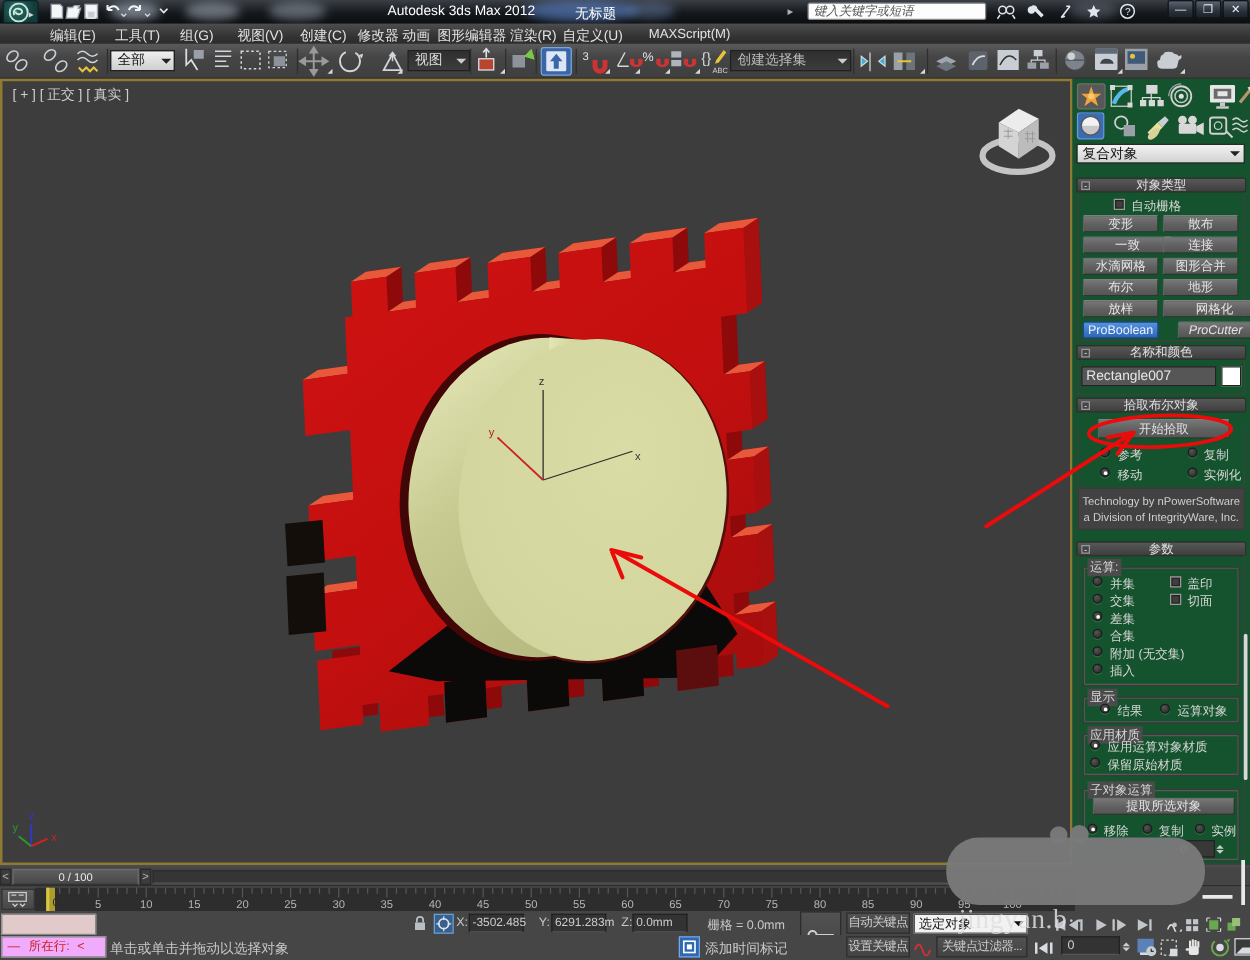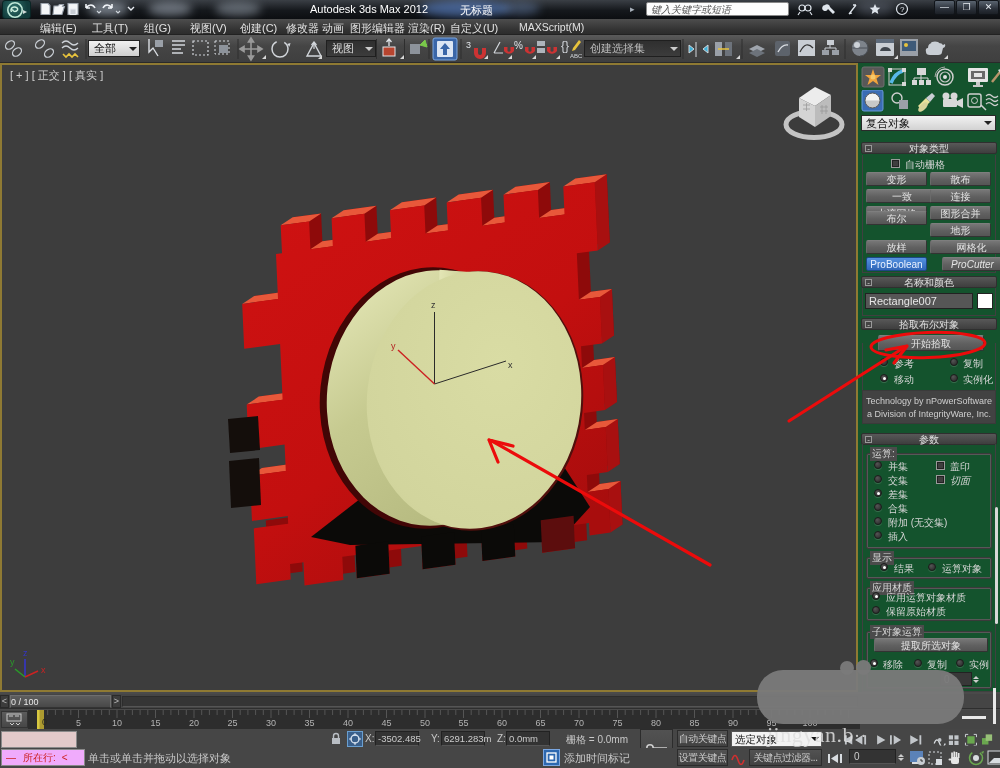--- a/index.html
+++ b/index.html
@@ -449,21 +449,21 @@
  <div class="rollhead" style="position:absolute;left:3px;top:79px;width:136px;margin:0;"><span class="minus">-</span>对象类型</div>
  <div class="abs" style="left:4px;top:92px;width:134px;height:118px;border:1px solid #404040;border-top:none;"></div>
  <div class="chk" style="left:33px;top:96px;"></div>
       <div class="plbl" style="left:47px;top:95px;">自动栅格</div>
  <div class="cbtn" style="left:8px;top:109px;width:61px;">变形</div>
       <div class="cbtn" style="left:72px;top:109px;width:61px;">散布</div>
  <div class="cbtn" style="left:8px;top:126px;width:72px;">一致</div>
       <div class="cbtn" style="left:72px;top:126px;width:61px;">连接</div>
  <div class="cbtn" style="left:8px;top:143px;width:61px;">水滴网格</div>
       <div class="cbtn" style="left:72px;top:143px;width:61px;">图形合并</div>
- <div class="cbtn" style="left:8px;top:148px;width:61px;">布尔</div>
+ <div class="cbtn" style="left:8px;top:160px;width:61px;">布尔</div>
       <div class="cbtn" style="left:72px;top:160px;width:61px;">地形</div>
  <div class="cbtn" style="left:8px;top:177px;width:61px;">放样</div>
       <div class="cbtn" style="left:72px;top:177px;width:83px;">网格化</div>
  <div class="cbtn" style="left:8px;top:194px;width:61px;background:linear-gradient(#5592e0,#2f66b8);border-color:#1d4784;color:#eaf2ff;">ProBoolean</div>
       <div class="cbtn" style="left:84px;top:194px;width:61px;font-style:italic;">ProCutter</div>
 
  <div class="rollhead" style="position:absolute;left:3px;top:213px;width:136px;margin:0;"><span class="minus">-</span>名称和颜色</div>
  <div class="abs" style="left:4px;top:225px;width:134px;height:28px;border:1px solid #404040;border-top:none;"></div>
  <div class="abs" style="left:7px;top:230px;width:108px;height:16px;background:#565656;border:1px solid #222;color:#e6e6e6;font-size:11px;line-height:15px;padding-left:3px;">Rectangle007</div>
  <div class="abs" style="left:119px;top:230px;width:16px;height:16px;background:#fff;border:1px solid #222;"></div>
@@ -486,21 +486,21 @@
  <div class="abs" style="left:4px;top:381px;width:134px;height:248px;border:1px solid #404040;border-top:none;"></div>
  <div class="group" style="left:8px;top:390px;width:126px;height:96px;"></div>
  <div class="plbl" style="left:12px;top:384px;background:#4b4b4b;padding:0 2px;">运算:</div>
  <div class="radio" style="left:16px;top:398px;"></div>
       <div class="plbl" style="left:30px;top:397px;">并集</div>
  <div class="chk" style="left:78px;top:398px;"></div>
       <div class="plbl" style="left:92px;top:397px;">盖印</div>
  <div class="radio" style="left:16px;top:412px;"></div>
       <div class="plbl" style="left:30px;top:411px;">交集</div>
  <div class="chk" style="left:78px;top:412px;"></div>
-      <div class="plbl" style="left:92px;top:411px;font-style:italic;">切面</div>
+      <div class="plbl" style="left:92px;top:411px;">切面</div>
  <div class="radio on" style="left:16px;top:426px;"></div>
       <div class="plbl" style="left:30px;top:425px;">差集</div>
  <div class="radio" style="left:16px;top:440px;"></div>
       <div class="plbl" style="left:30px;top:439px;">合集</div>
  <div class="radio" style="left:16px;top:454px;"></div>
       <div class="plbl" style="left:30px;top:453px;">附加 (无交集)</div>
  <div class="radio" style="left:16px;top:468px;"></div>
       <div class="plbl" style="left:30px;top:467px;">插入</div>
  <div class="group" style="left:8px;top:494px;width:126px;height:22px;"></div>
  <div class="plbl" style="left:12px;top:488px;background:#4b4b4b;padding:0 2px;">显示</div>
@@ -527,21 +527,21 @@
  <div class="abs" style="left:114px;top:609px;width:9px;height:14px;">
    <span style="position:absolute;left:1px;top:1px;width:0;height:0;border:3.5px solid transparent;border-bottom-color:#ccc;"></span>
    <span style="position:absolute;left:1px;top:8px;width:0;height:0;border:3.5px solid transparent;border-top-color:#ccc;"></span>
  </div>
 
  <div class="abs" style="left:137px;top:444px;width:3px;height:117px;background:#d8d8d8;border-radius:2px;"></div>
 </div>
 
 <div id="timeslider">
  <div class="abs" style="left:0;top:1px;width:9px;height:13px;background:#3c3c3c;border:1px solid #2a2a2a;color:#bbb;font-size:9px;line-height:11px;text-align:center;">&lt;</div>
- <div class="abs" style="left:10px;top:1px;width:101px;height:13px;background:linear-gradient(#5e5e5e,#484848);border:1px solid #6e6e6e;border-bottom-color:#333;color:#e8e8e8;font-size:9px;line-height:12px;">0 / 100</div>
+ <div class="abs" style="left:10px;top:1px;width:101px;height:13px;background:linear-gradient(#5e5e5e,#484848);border:1px solid #6e6e6e;border-bottom-color:#333;color:#e8e8e8;font-size:9px;line-height:12px;text-align:center;">0 / 100</div>
  <div class="abs" style="left:112px;top:1px;width:9px;height:13px;background:#3c3c3c;border:1px solid #2a2a2a;color:#bbb;font-size:9px;line-height:11px;text-align:center;">&gt;</div>
  <div class="abs" style="left:122px;top:2px;width:736px;height:11px;background:#353535;border:1px solid #2c2c2c;border-bottom-color:#555;"></div>
 </div>
 
 <div id="ruler">
  <div class="abs" style="left:1px;top:1px;width:27px;height:17px;background:linear-gradient(#5c5c5c,#474747);border:1px solid #333;">
   <svg width="25" height="15">
           <rect x="5" y="2" width="14" height="7" fill="none" stroke="#ccc"></rect>
           <path d="M7 4 h4 M13 4 h4 M8 11 l2 2 2 -2 M14 11 l2 2 2 -2" stroke="#ccc" fill="none"></path>
         </svg>

